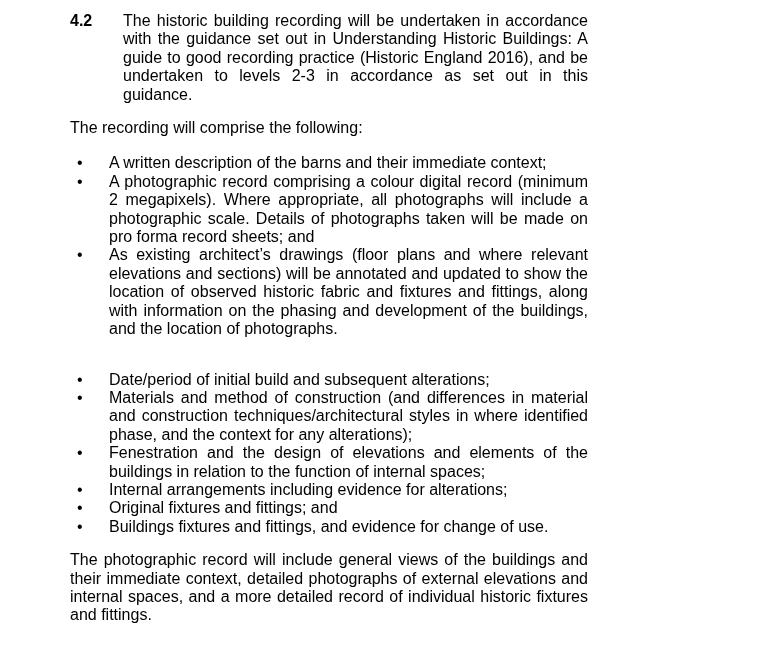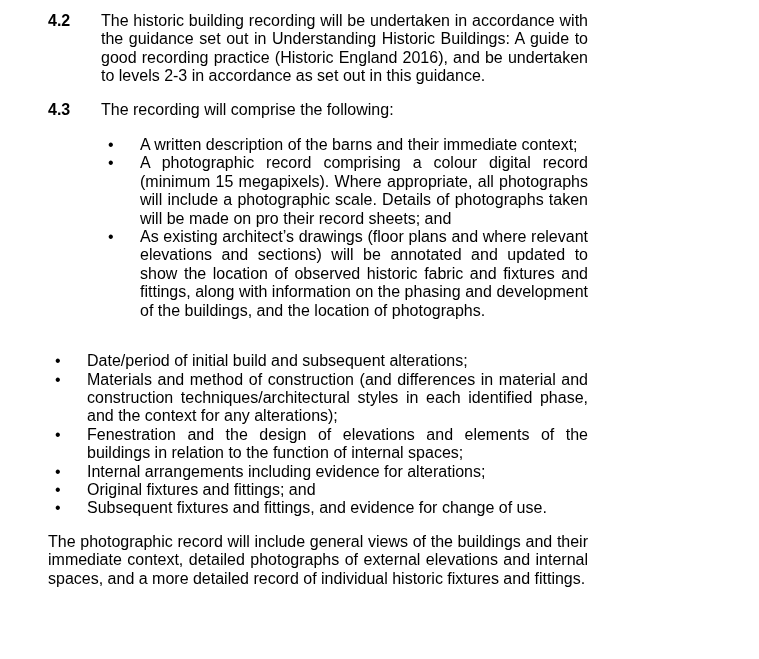--- a/index.html
+++ b/index.html
@@ -8,21 +8,21 @@
     font-family: "Liberation Sans", "DejaVu Sans", sans-serif;
     font-size: 16px;
     line-height: 18.4px;
     color: #000000;
     background: #ffffff;
     -webkit-font-smoothing: antialiased;
   }
   .page {
     width: 627px;
     height: 659px;
-    padding: 12px 39px 0 48px;
+    padding: 12px 39px 0 70px;
     overflow: hidden;
     background: #ffffff;
   }
   .sec { display: flex; margin-bottom: 15px; }
   .sec-num { flex: 0 0 53px; font-weight: bold; }
   .sec-body { flex: 1 1 auto; max-width: 609px; }
   .para { text-align: justify; }
   .bullets { margin-top: 17px; }
   .bullet-item { display: flex; }
   .b-glyph { flex: 0 0 39px; padding-left: 7px; }
@@ -33,65 +33,64 @@
 <body>
 
 <div class="page" style="background: rgb(255, 255, 255); color: rgb(0, 0, 0);">
     <div class="sec">
       <div class="sec-num">4.2</div>
       <div class="sec-body">
         <div class="para"><span>The historic building recording will be undertaken in accordance with the guidance set out in </span><span class="run-italic">Understanding Historic Buildings: A guide to good recording practice</span><span> (Historic England 2016), and be undertaken to levels 2-3 in accordance as set out in this guidance.</span></div>
       </div>
     </div>
     <div class="sec">
-      <div class="sec-num">4.3</div>
       <div class="sec-body">
         <div class="para"><span>The recording will comprise the following:</span></div>
         <div class="bullets">
           <div class="bullet-item">
             <span class="b-glyph">•</span>
             <div class="b-text"><span>A written description of the barns and their immediate context;</span></div>
           </div>
           <div class="bullet-item">
             <span class="b-glyph">•</span>
-            <div class="b-text"><span>A photographic record comprising a colour digital record (minimum 15 megapixels). Where appropriate, all photographs will include a photographic scale. Details of photographs taken will be made on </span><span class="run-italic">pro their</span><span> record sheets; and</span></div>
+            <div class="b-text"><span>A photographic record comprising a colour digital record (minimum 2 megapixels). Where appropriate, all photographs will include a photographic scale. Details of photographs taken will be made on </span><span class="run-italic">pro forma</span><span> record sheets; and</span></div>
           </div>
           <div class="bullet-item">
             <span class="b-glyph">•</span>
             <div class="b-text"><span>As existing architect’s drawings (floor plans and where relevant elevations and sections) will be annotated and updated to show the location of observed historic fabric and fixtures and fittings, along with information on the phasing and development of the buildings, and the location of photographs.</span></div>
           </div>
         </div>
       </div>
     </div>
     <div class="sec">
       <div class="sec-body">
         <div class="bullets">
           <div class="bullet-item">
             <span class="b-glyph">•</span>
             <div class="b-text"><span>Date/period of initial build and subsequent alterations;</span></div>
           </div>
           <div class="bullet-item">
             <span class="b-glyph">•</span>
-            <div class="b-text"><span>Materials and method of construction (and differences in material and construction techniques/architectural styles in each identified phase, and the context for any alterations);</span></div>
+            <div class="b-text"><span>Materials and method of construction (and differences in material and construction techniques/architectural styles in where identified phase, and the context for any alterations);</span></div>
           </div>
           <div class="bullet-item">
             <span class="b-glyph">•</span>
             <div class="b-text"><span>Fenestration and the design of elevations and elements of the buildings in relation to the function of internal spaces;</span></div>
           </div>
           <div class="bullet-item">
             <span class="b-glyph">•</span>
             <div class="b-text"><span>Internal arrangements including evidence for alterations;</span></div>
           </div>
           <div class="bullet-item">
             <span class="b-glyph">•</span>
             <div class="b-text"><span>Original fixtures and fittings; and</span></div>
           </div>
           <div class="bullet-item">
             <span class="b-glyph">•</span>
-            <div class="b-text"><span>Subsequent fixtures and fittings, and evidence for change of use.</span></div>
+            <div class="b-text"><span>Buildings fixtures and fittings, and evidence for change of use.</span></div>
           </div>
         </div>
       </div>
     </div>
     <div class="sec">
       <div class="sec-body">
         <div class="para"><span>The photographic record will include general views of the buildings and their immediate context, detailed photographs of external elevations and internal spaces, and a more detailed record of individual historic fixtures and fittings.</span></div>
       </div>
     </div>
   </div>

